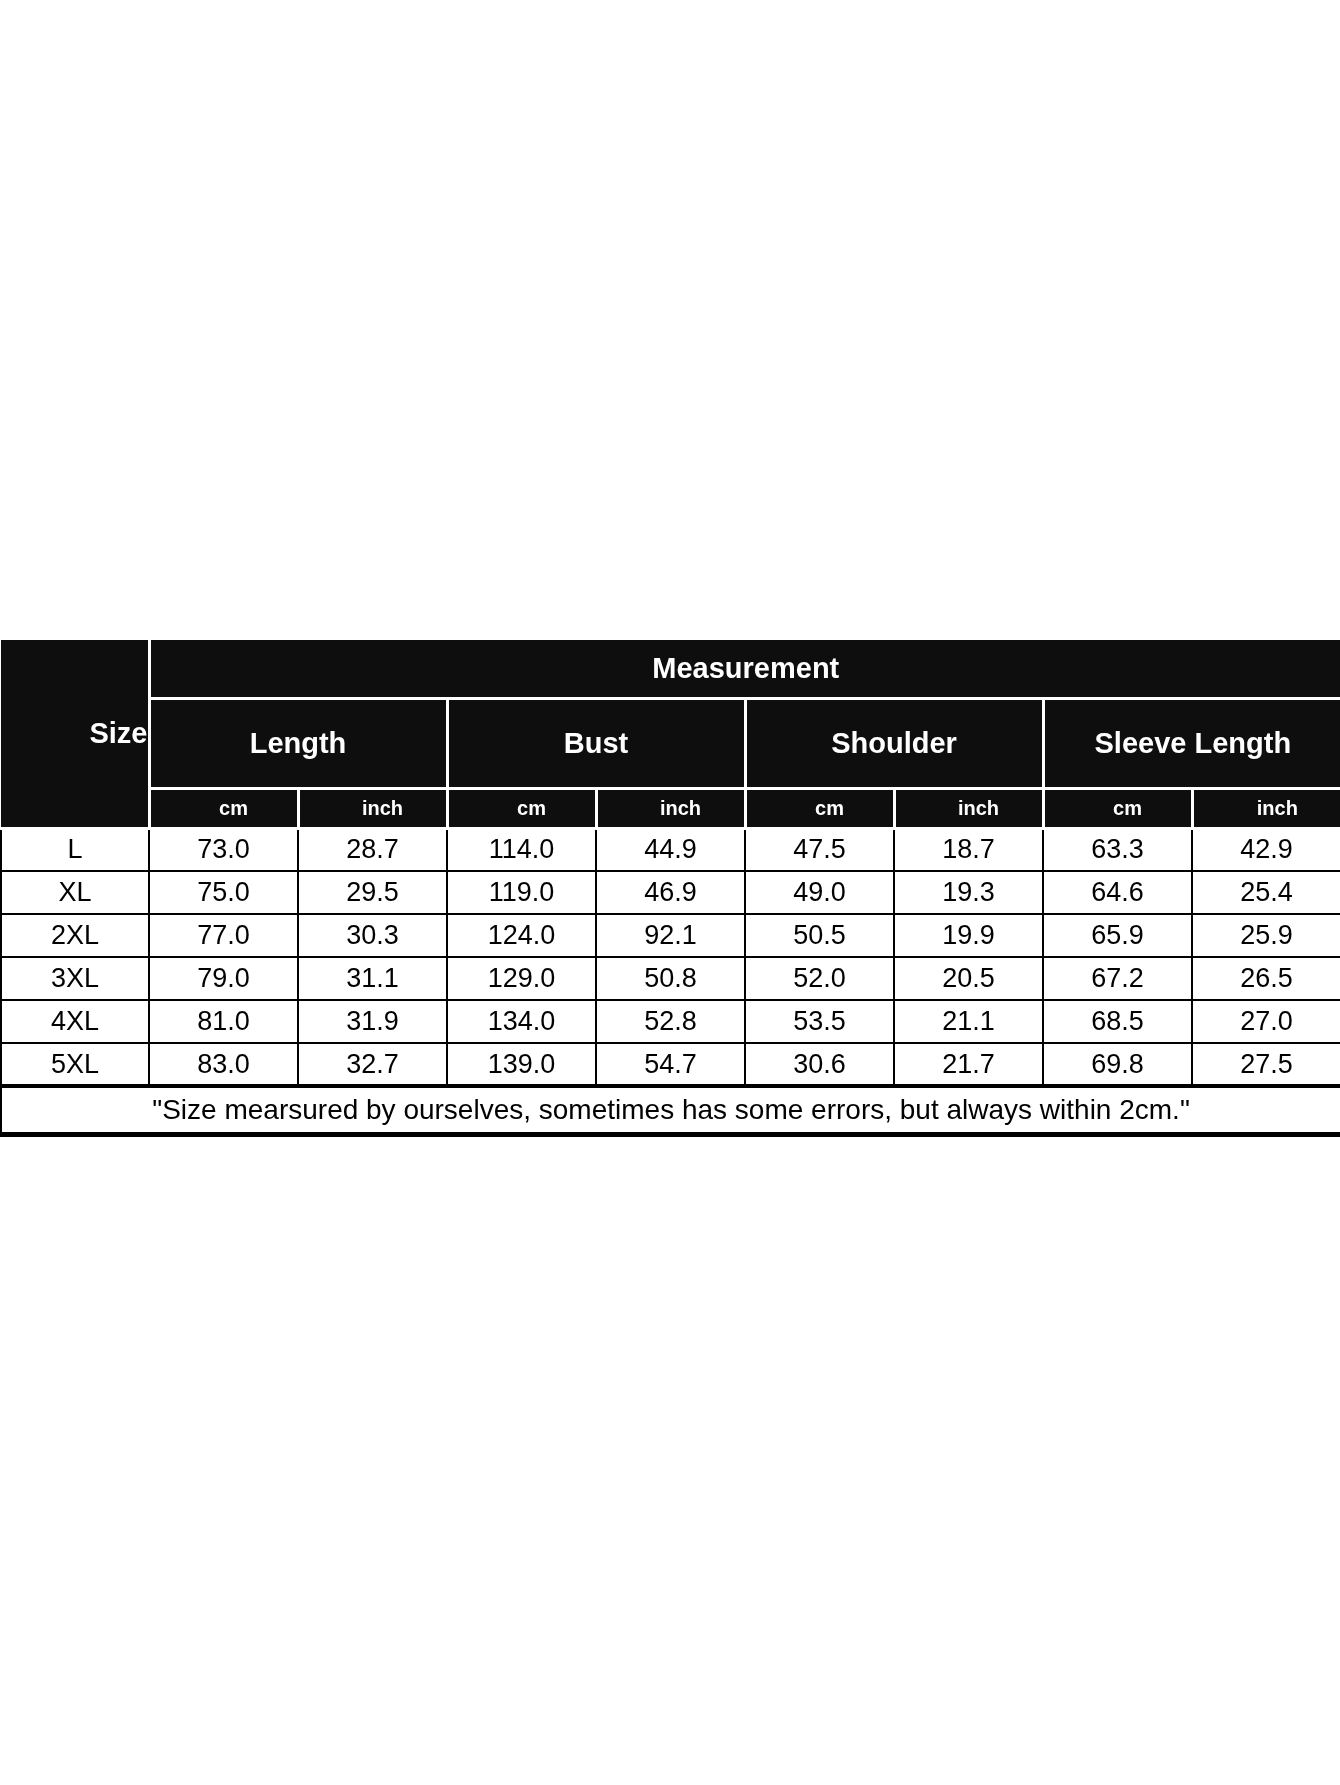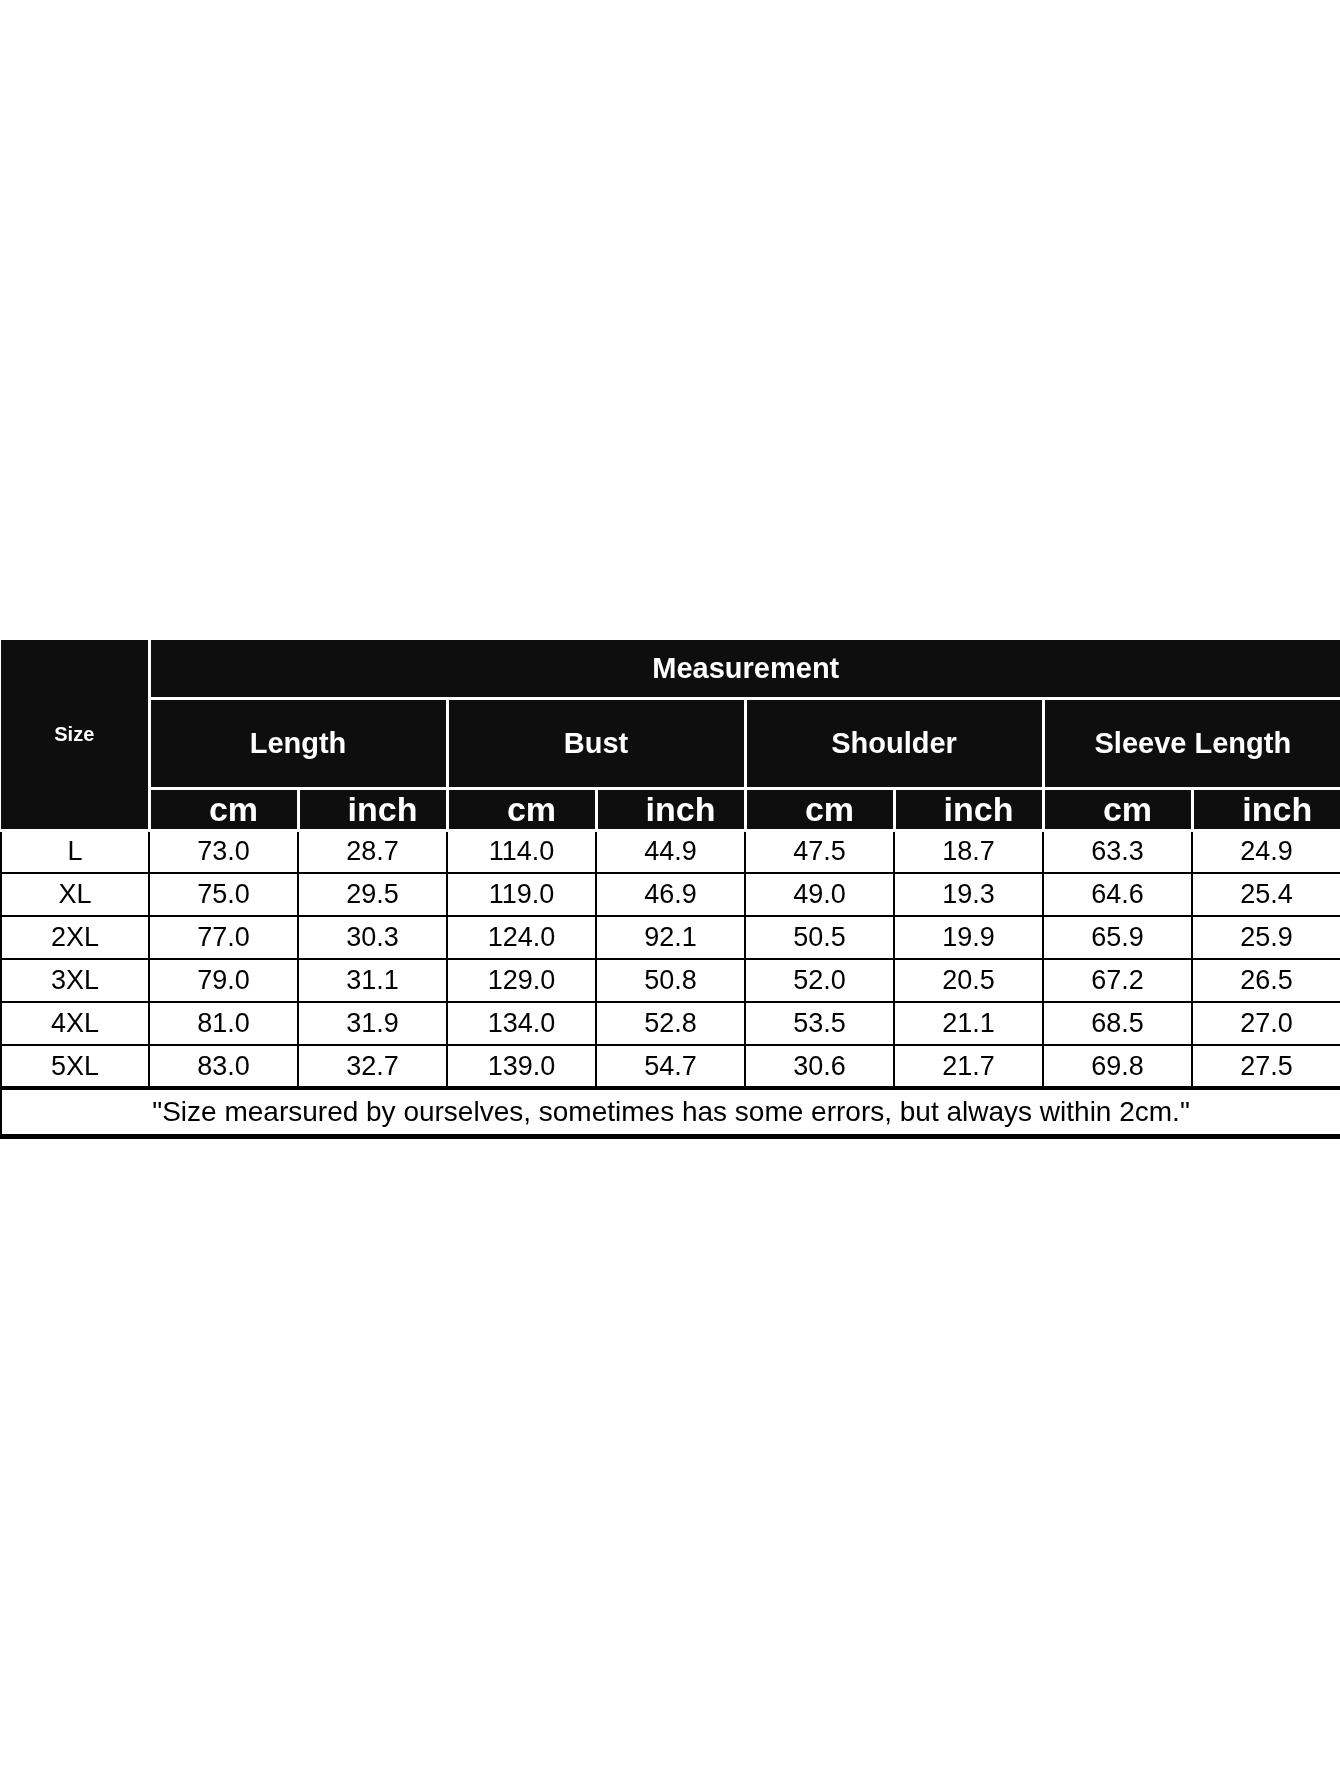--- a/index.html
+++ b/index.html
@@ -33,25 +33,25 @@
     font-weight: bold;
     text-align: center;
     vertical-align: middle;
     border: 3px solid #ffffff;
     padding: 0;
     margin-left: 44px;
   }
   tr.r-measure { height: 58px; }
   tr.r-group   { height: 90px; padding-left: 12px; }
   tr.r-unit    { height: 40px; }
-  th.th-size        { font-size: 20px; border-left: 0; border-top: 0; }
+  th.th-size        { font-size: 29px; border-left: 0; border-top: 0; text-align: right; }
   th.th-measurement { font-size: 29px; border-top: 0; border-right: 0; }
   tr.r-group th { font-size: 29px; }
   tr.r-group th.last { border-right: 0; }
-  tr.r-unit  th { font-size: 34px; padding-left: 20px; }
+  tr.r-unit  th { font-size: 20px; padding-left: 20px; }
   tr.r-unit  th.last { border-right: 0; }
   
   tbody td {
     background: #ffffff;
     color: #000000;
     text-align: center;
     vertical-align: middle;
     border: 2px solid #000000;
     font-size: 27px;
     padding: 0;
@@ -108,21 +108,21 @@
       <tbody>
         <tr class="r-data">
           <td>L</td>
           <td>73.0</td>
           <td>28.7</td>
           <td>114.0</td>
           <td>44.9</td>
           <td>47.5</td>
           <td>18.7</td>
           <td>63.3</td>
-          <td>24.9</td>
+          <td>42.9</td>
         </tr>
         <tr class="r-data">
           <td>XL</td>
           <td>75.0</td>
           <td>29.5</td>
           <td>119.0</td>
           <td>46.9</td>
           <td>49.0</td>
           <td>19.3</td>
           <td>64.6</td>

